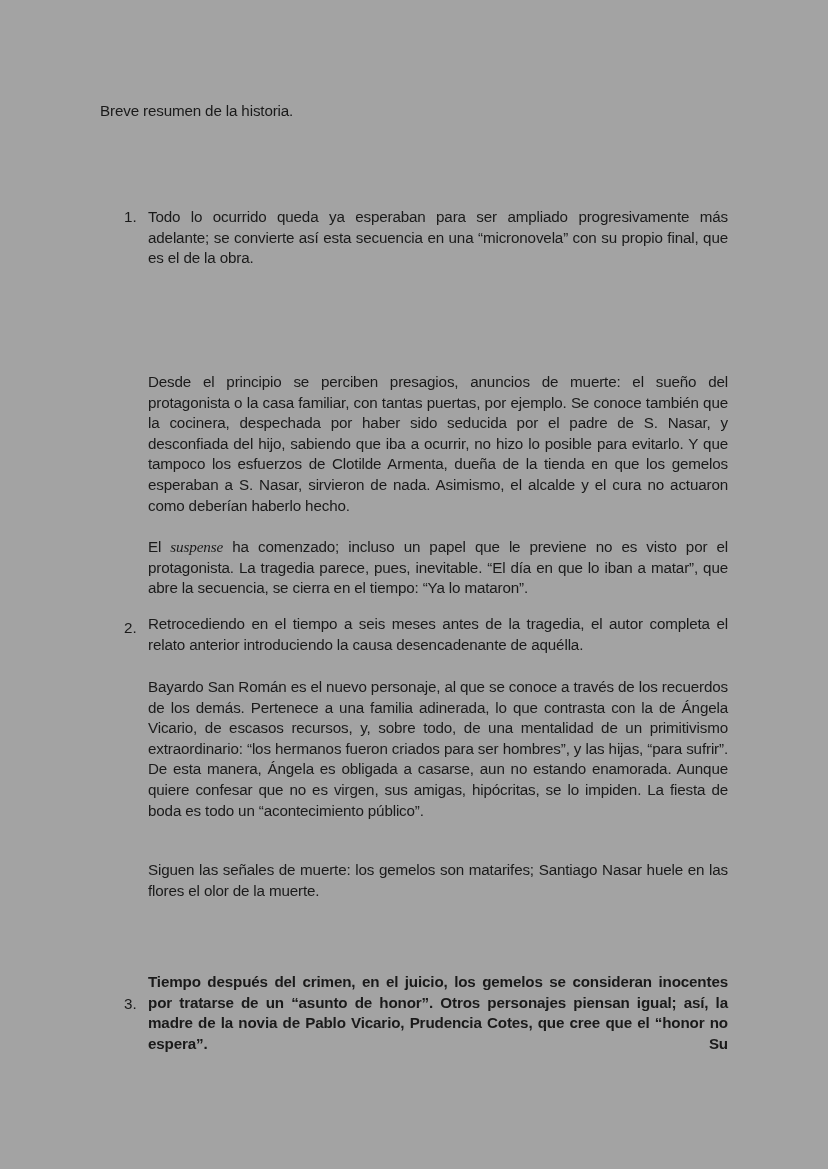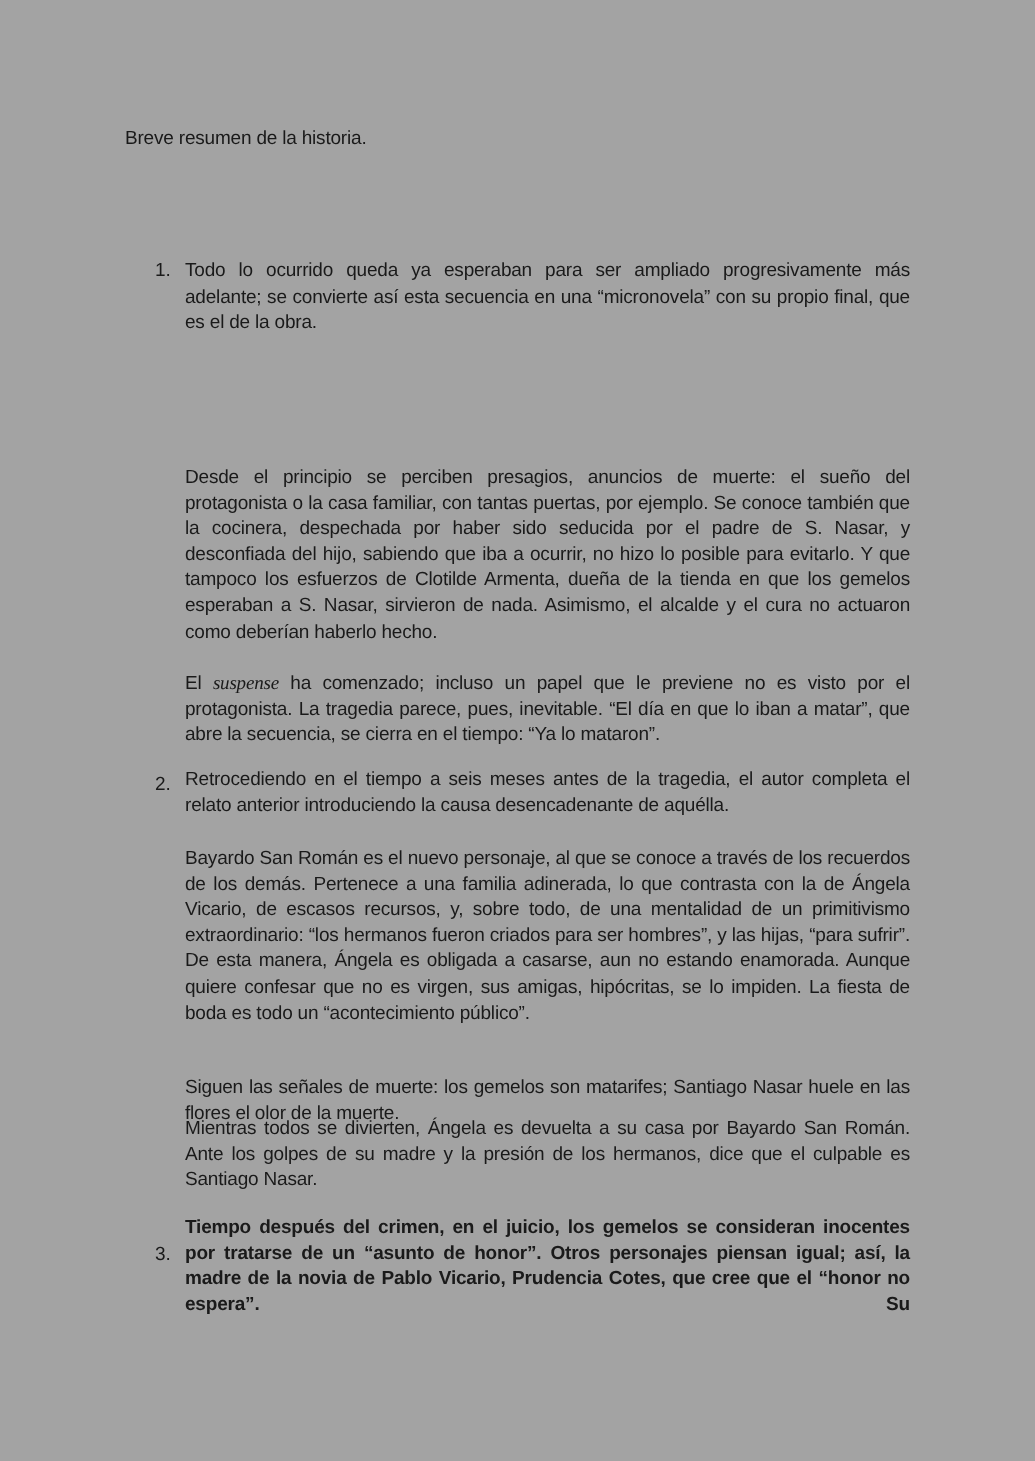--- a/index.html
+++ b/index.html
@@ -57,18 +57,17 @@
 
   <p class="blk body-indent" style="top:537px;"><span>El </span><em>suspense</em><span> ha comenzado; incluso un papel que le previene no es visto por el protagonista. La  tragedia parece, pues, inevitable. “El día en que lo iban a matar”, que abre la secuencia, se cierra en el tiempo: “Ya lo mataron”.</span></p>
 
   <span class="num" style="left:124px; top:618px;">2.</span>
   <p class="blk body-indent" style="top:614px;">Retrocediendo en el tiempo a seis meses antes de la tragedia, el autor completa el relato anterior introduciendo la causa desencadenante de aquélla.</p>
 
   <p class="blk body-indent" style="top:677px;">Bayardo San Román es el nuevo personaje, al que se conoce a través de los recuerdos de los demás. Pertenece a una familia adinerada, lo que contrasta con la de Ángela Vicario, de escasos recursos, y, sobre todo, de una mentalidad de un primitivismo extraordinario: “los hermanos fueron criados para ser hombres”, y las hijas, “para sufrir”. De esta manera, Ángela es obligada a casarse, aun no estando enamorada. Aunque quiere confesar que no es virgen, sus amigas, hipócritas, se lo impiden. La fiesta de boda es todo un “acontecimiento público”.</p>
 
   <p class="blk body-indent" style="top:836px;margin-top:24px;">Siguen las señales de muerte: los gemelos son matarifes; Santiago Nasar huele en las flores el olor de la muerte.</p>
 
-  <p class="blk body-indent" style="top:893px;">Mientras todos se divierten, Ángela es devuelta a su casa por Bayardo San Román. Ante los golpes de su madre y la presión de los hermanos, dice que el culpable es Santiago Nasar.</p>
 
   <span class="num" style="left:124px; top:994px;">3.</span>
   <p class="blk body-indent" style="top:972px; text-align-last: justify; font-weight: bold;">Tiempo después del crimen, en el juicio, los gemelos se consideran inocentes por tratarse de un “asunto de honor”. Otros personajes piensan igual; así, la madre de la novia de Pablo Vicario, Prudencia Cotes, que cree que el “honor no espera”. Su</p>
 
 </div>
 
 </body></html>

